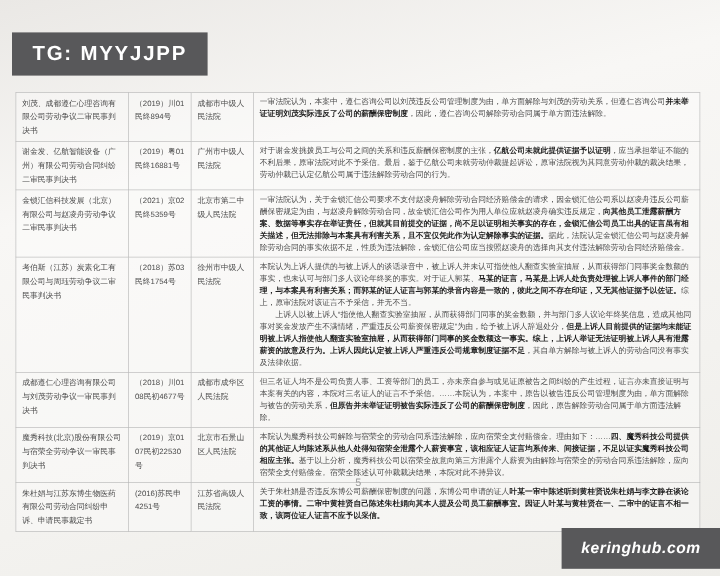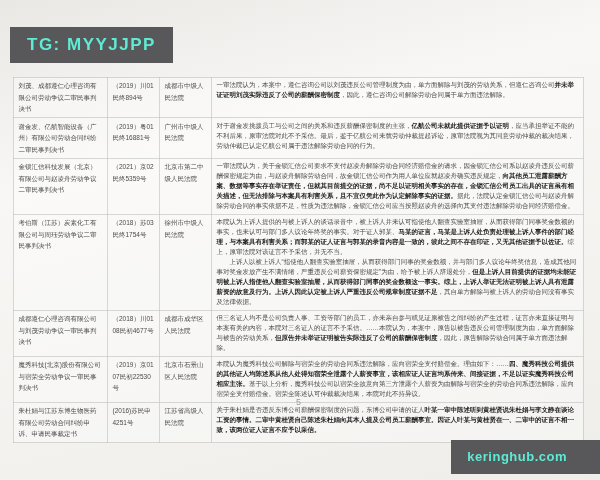--- a/index.html
+++ b/index.html
@@ -3,23 +3,23 @@
 <meta charset="utf-8">
 <style>
   :root { --wm-bg:#58585a; --border:#b3b3b3; --text:#4a4a4a; --bold:#1d1d1d; }
   * { box-sizing:border-box; }
   html,body { margin:0; padding:0; }
   body {
     width:600px; height:480px; overflow:hidden; position:relative;
     background:linear-gradient(165deg,#eae8e5 0%, #f8f7f5 30%, #f3f2ef 70%, #eeede9 100%);
     font-family:"Liberation Sans", sans-serif;
   }
-  .wm { position:absolute; background:var(--wm-bg); color:#5eead4; font-weight:bold;text-align:right; }
+  .wm { position:absolute; background:var(--wm-bg); color:#ffffff; font-weight:bold;text-align:right; }
   .wm-top { left:10px; top:27px; font-size:17px; letter-spacing:1.5px; padding:8px 17px; }
-  .wm-bottom { right:0; top:440px; font-size:13px; letter-spacing:0.5px; padding:9px 33px 10px 16px; }
+  .wm-bottom { right:0; top:440px; font-size:13px; letter-spacing:0.5px; padding:9px 16px 10px 16px;font-style:italic; }
   .scale-wrap { position:absolute; left:13px; top:77px; width:1140px;
     transform:scale(0.5); transform-origin:0 0; }
   table.case-table { border-collapse:collapse; width:1140px; table-layout:fixed;
     background:rgba(255,255,255,0.35); }
   td { border:1px solid var(--border); vertical-align:top; padding:5px 10px 6px 10px;
     font-size:13px; line-height:20px; color:var(--text); word-break:break-all; }
   td.c-title { width:188px; line-height:23px; }
   td.c-no    { width:104px; line-height:23px; }
   td.c-court { width:104px; line-height:23px; }
   td.c-hold  { width:744px; }

